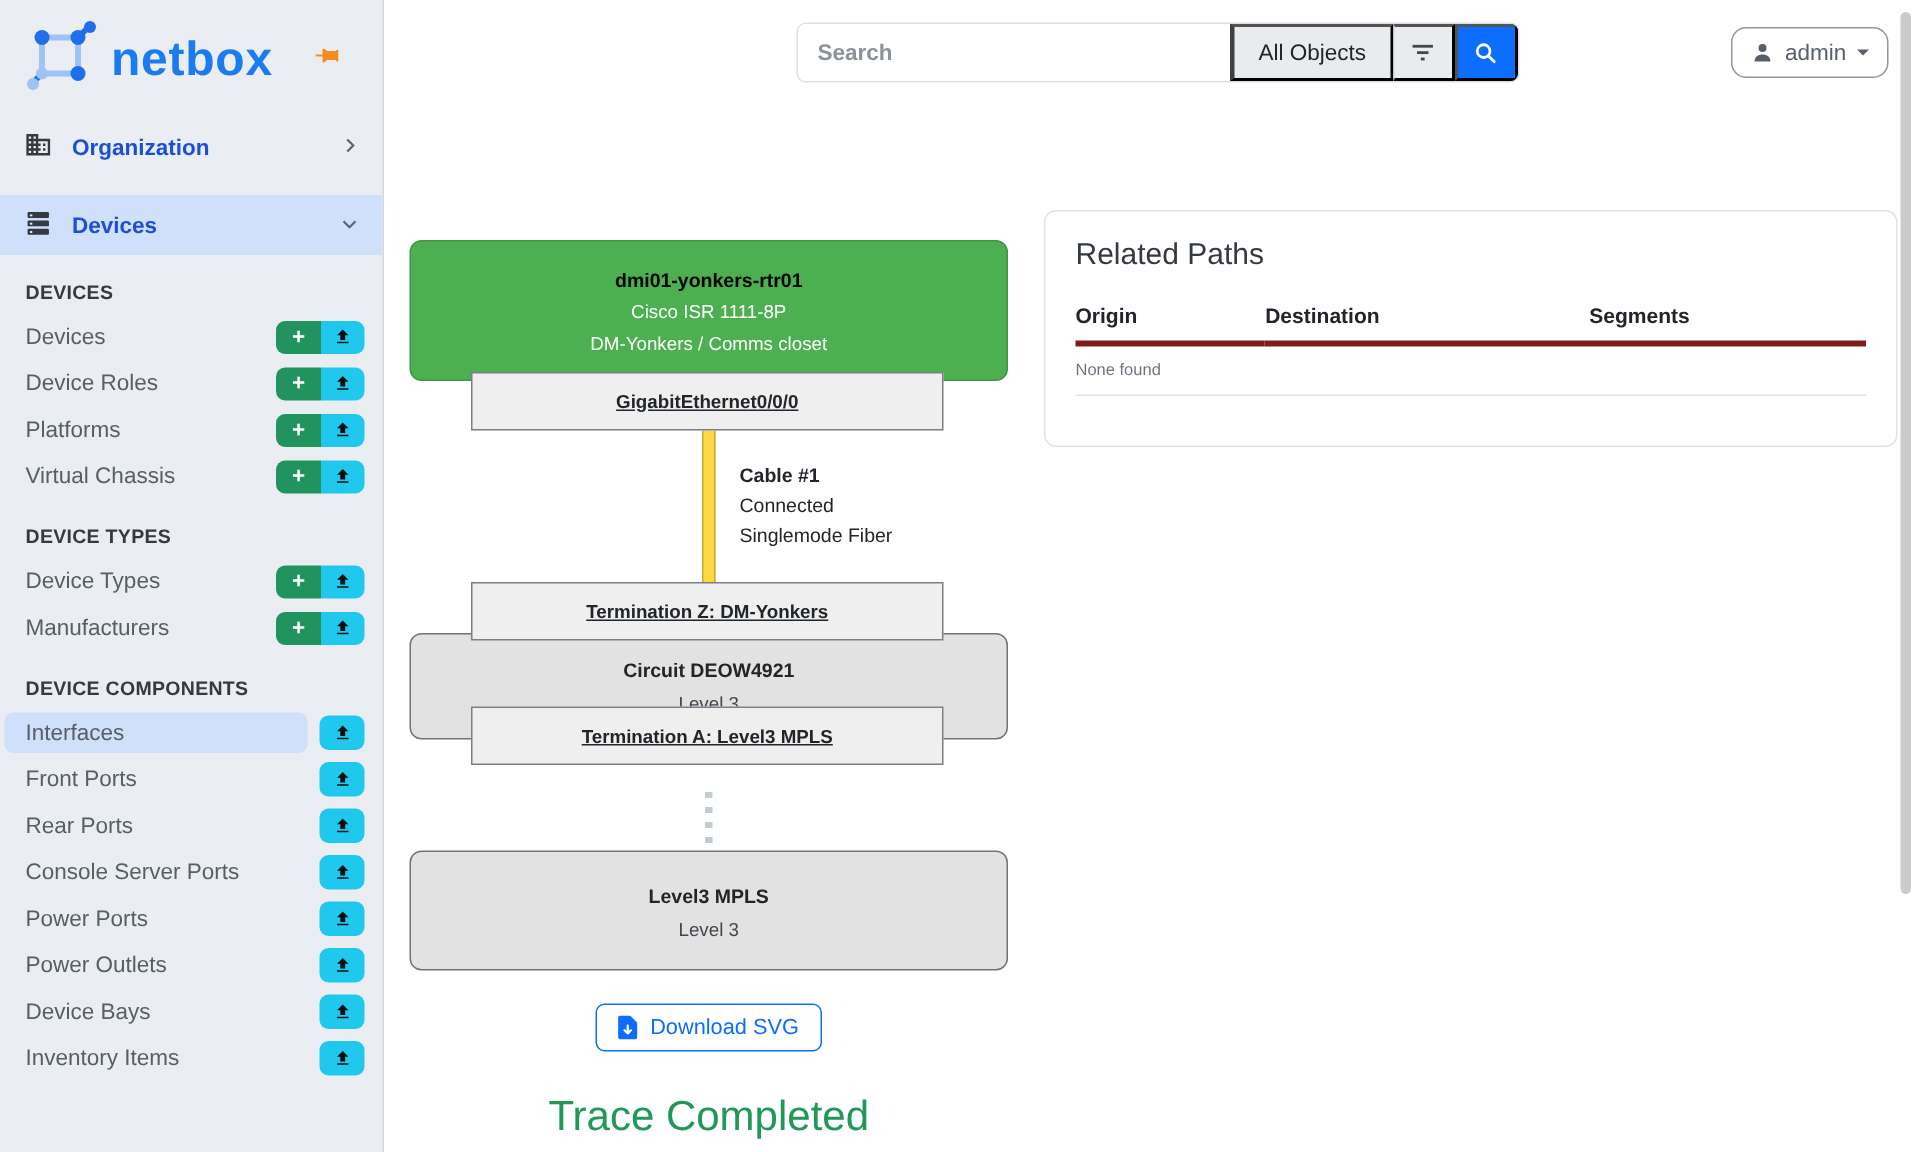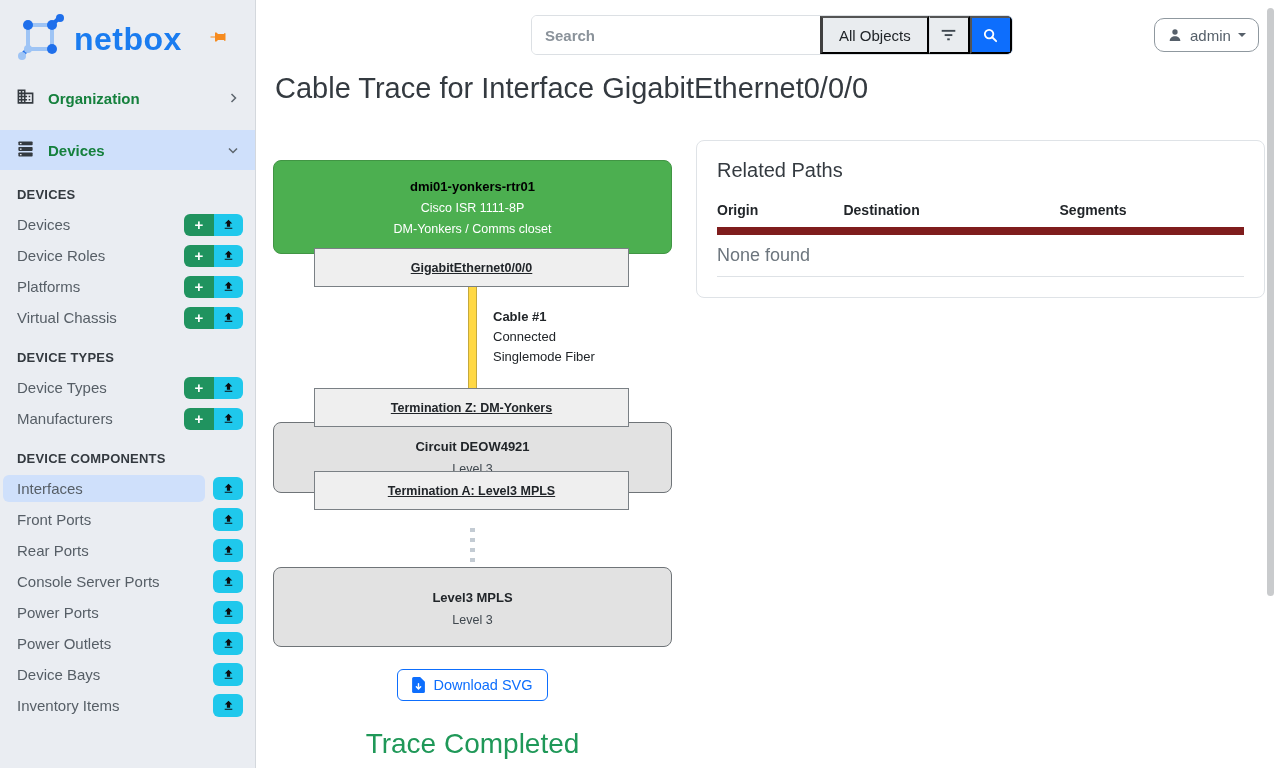--- a/index.html
+++ b/index.html
@@ -7,21 +7,21 @@
     font-family:"Liberation Sans", sans-serif; }
   #app { position:relative; width:1280px; height:768px; background:#fff; }
 
   
   .sidebar { position:absolute; left:0; top:0; width:256px; height:768px;
     background:#eaedf2; border-right:1px solid #d4d8dd; overflow:hidden; }
   .sb-logo { height:78px; display:flex; align-items:center; padding:0 16px; }
   .logo-text { font-size:32px; font-weight:600; color:#1a7cf0; letter-spacing:.5px; margin-left:8px; }
   .pin { margin-left:26px; }
   .sb-top-item { height:40px; display:flex; align-items:center; gap:13px;
-    padding:0 16px; font-size:15px; font-weight:700; color:#15803d; cursor:pointer; }
+    padding:0 16px; font-size:15px; font-weight:700; color:#1d4ed8; cursor:pointer; }
   .sb-top-item .chev { margin-left:auto; color:#5d666e; }
   .sb-top-item.active { background:#cfe0fb; }
   .sb-sect-header { margin:17px 0 7px; padding:0 17px; font-size:13px; font-weight:700;
     color:#343a40; letter-spacing:.2px; }
   .sb-row { position:relative; height:31px; display:flex; align-items:center;
     padding:0 12px 0 17px; font-size:15px; color:#565e66; cursor:pointer; }
   .sb-row .lbl { position:relative; z-index:1; }
   .active-pill { position:absolute; left:3px; right:50px; top:2px; bottom:2px;
     background:#cfe0fb; border-radius:6px; }
   .sb-btns { margin-left:auto; display:flex; position:relative; z-index:1; }
@@ -87,22 +87,22 @@
     background:#fff; cursor:pointer; }
   .trace-done { position:absolute; left:0; top:568px; width:399px; text-align:center;
     font-size:28px; color:#1f9858; }
 
   
   .card { position:absolute; left:439px; top:140px; width:569px; height:158px;
     background:#fff; border:1px solid #dfe3e7; border-radius:8px; padding:18px 20px; }
   .card-title { font-size:20px; color:#343a40; font-weight:400; margin-bottom:20px; }
   .rp-table { width:100%; border-collapse:collapse; }
   .rp-table th { text-align:left; font-size:14px; color:#212529; padding-bottom:9px;
-    border-bottom:8px solid #7f1d1d; }
-  .rp-table td { font-size:18px; color:#6c757d; padding:10px 0;
+    border-bottom:4px solid #7f1d1d; }
+  .rp-table td { font-size:11px; color:#6c757d; padding:10px 0;
     border-bottom:1px solid #dee2e6; }
   .col-origin { width:24%; } .col-dest { width:41%; } .col-seg { width:35%; }
 
   
   .scrollbar { position:absolute; left:1266px; top:0; width:9px; height:768px; background:#fff; }
   .thumb { position:absolute; left:1px; top:8px; width:7px; height:588px;
     background:#c9cbcd; border-radius:4px; }
 </style>
 </head>
 <body>
@@ -359,21 +359,20 @@
 
     <button class="user-btn">
       <svg width="16" height="16" viewBox="0 0 24 24">
         <circle cx="12" cy="7.5" r="4" fill="#56606a"></circle>
         <path d="M4 21c0-4.4 3.6-7 8-7s8 2.6 8 7" fill="#56606a"></path>
       </svg>
       <span>admin</span>
       <span class="caret"></span>
     </button>
 
-    <h1 class="page-title">Cable Trace for Interface GigabitEthernet0/0/0</h1>
 
     <section class="trace">
       <div class="node-box dev-box">
         <div class="dev-name">dmi01-yonkers-rtr01</div>
         <div class="dev-sub">Cisco ISR 1111-8P</div>
         <div class="dev-sub">DM-Yonkers / Comms closet</div>
       </div>
 
       <div class="term-box iface-box">
         <span>GigabitEthernet0/0/0</span>

